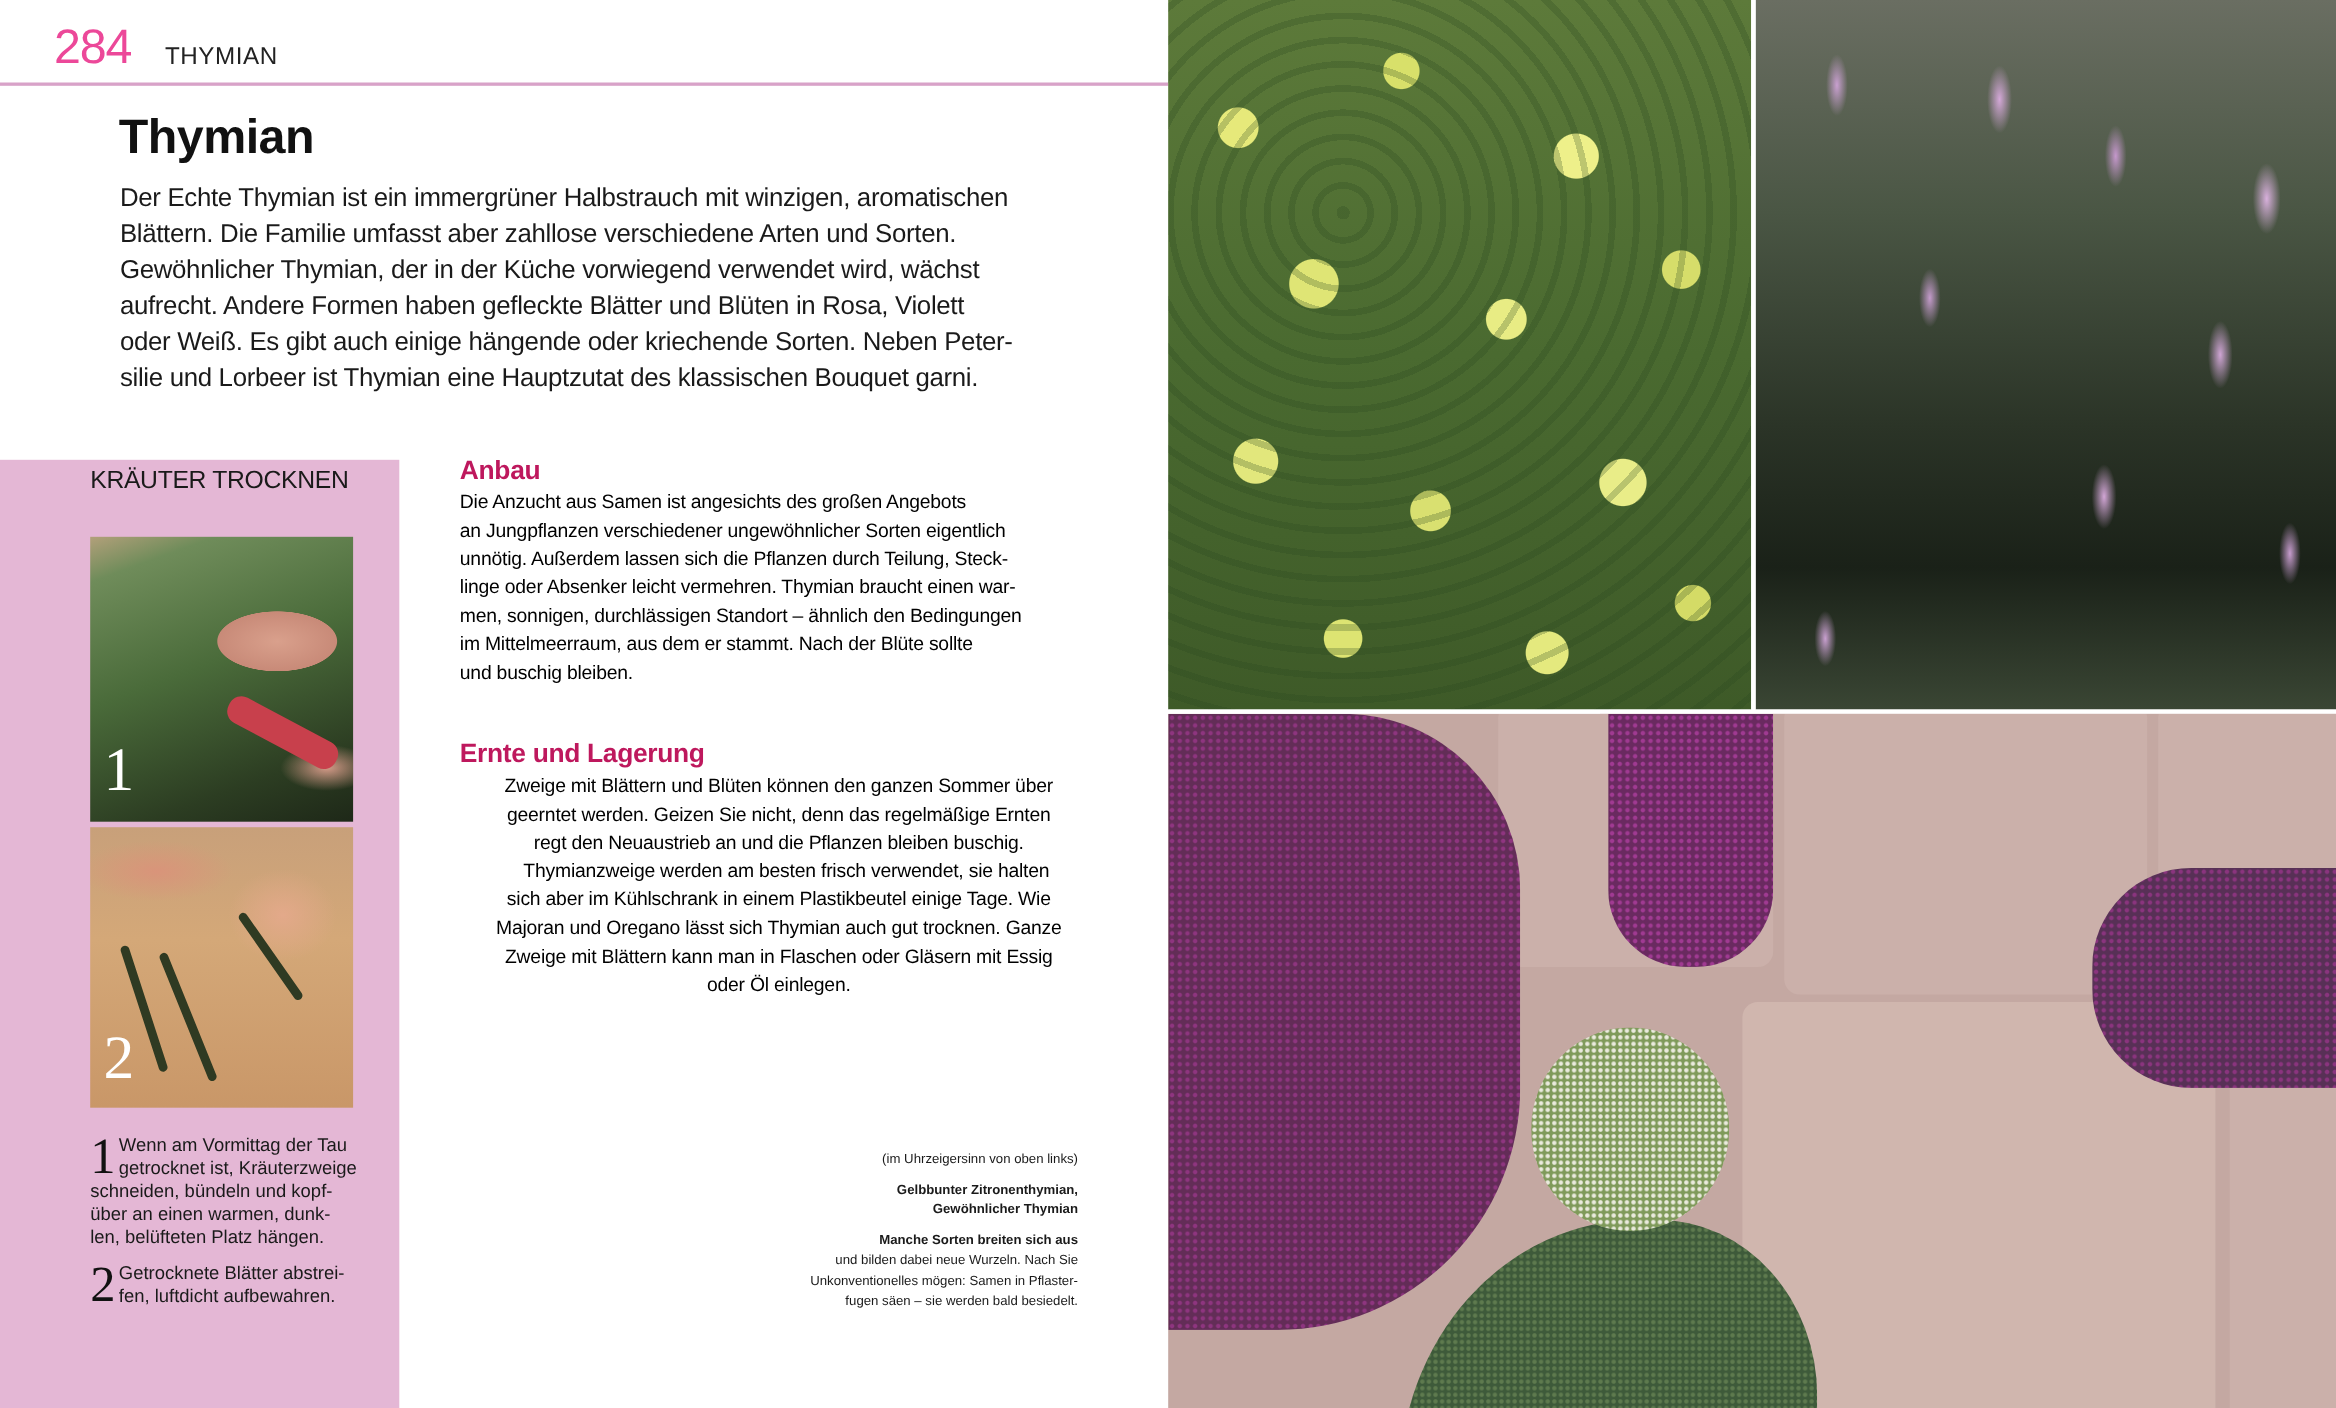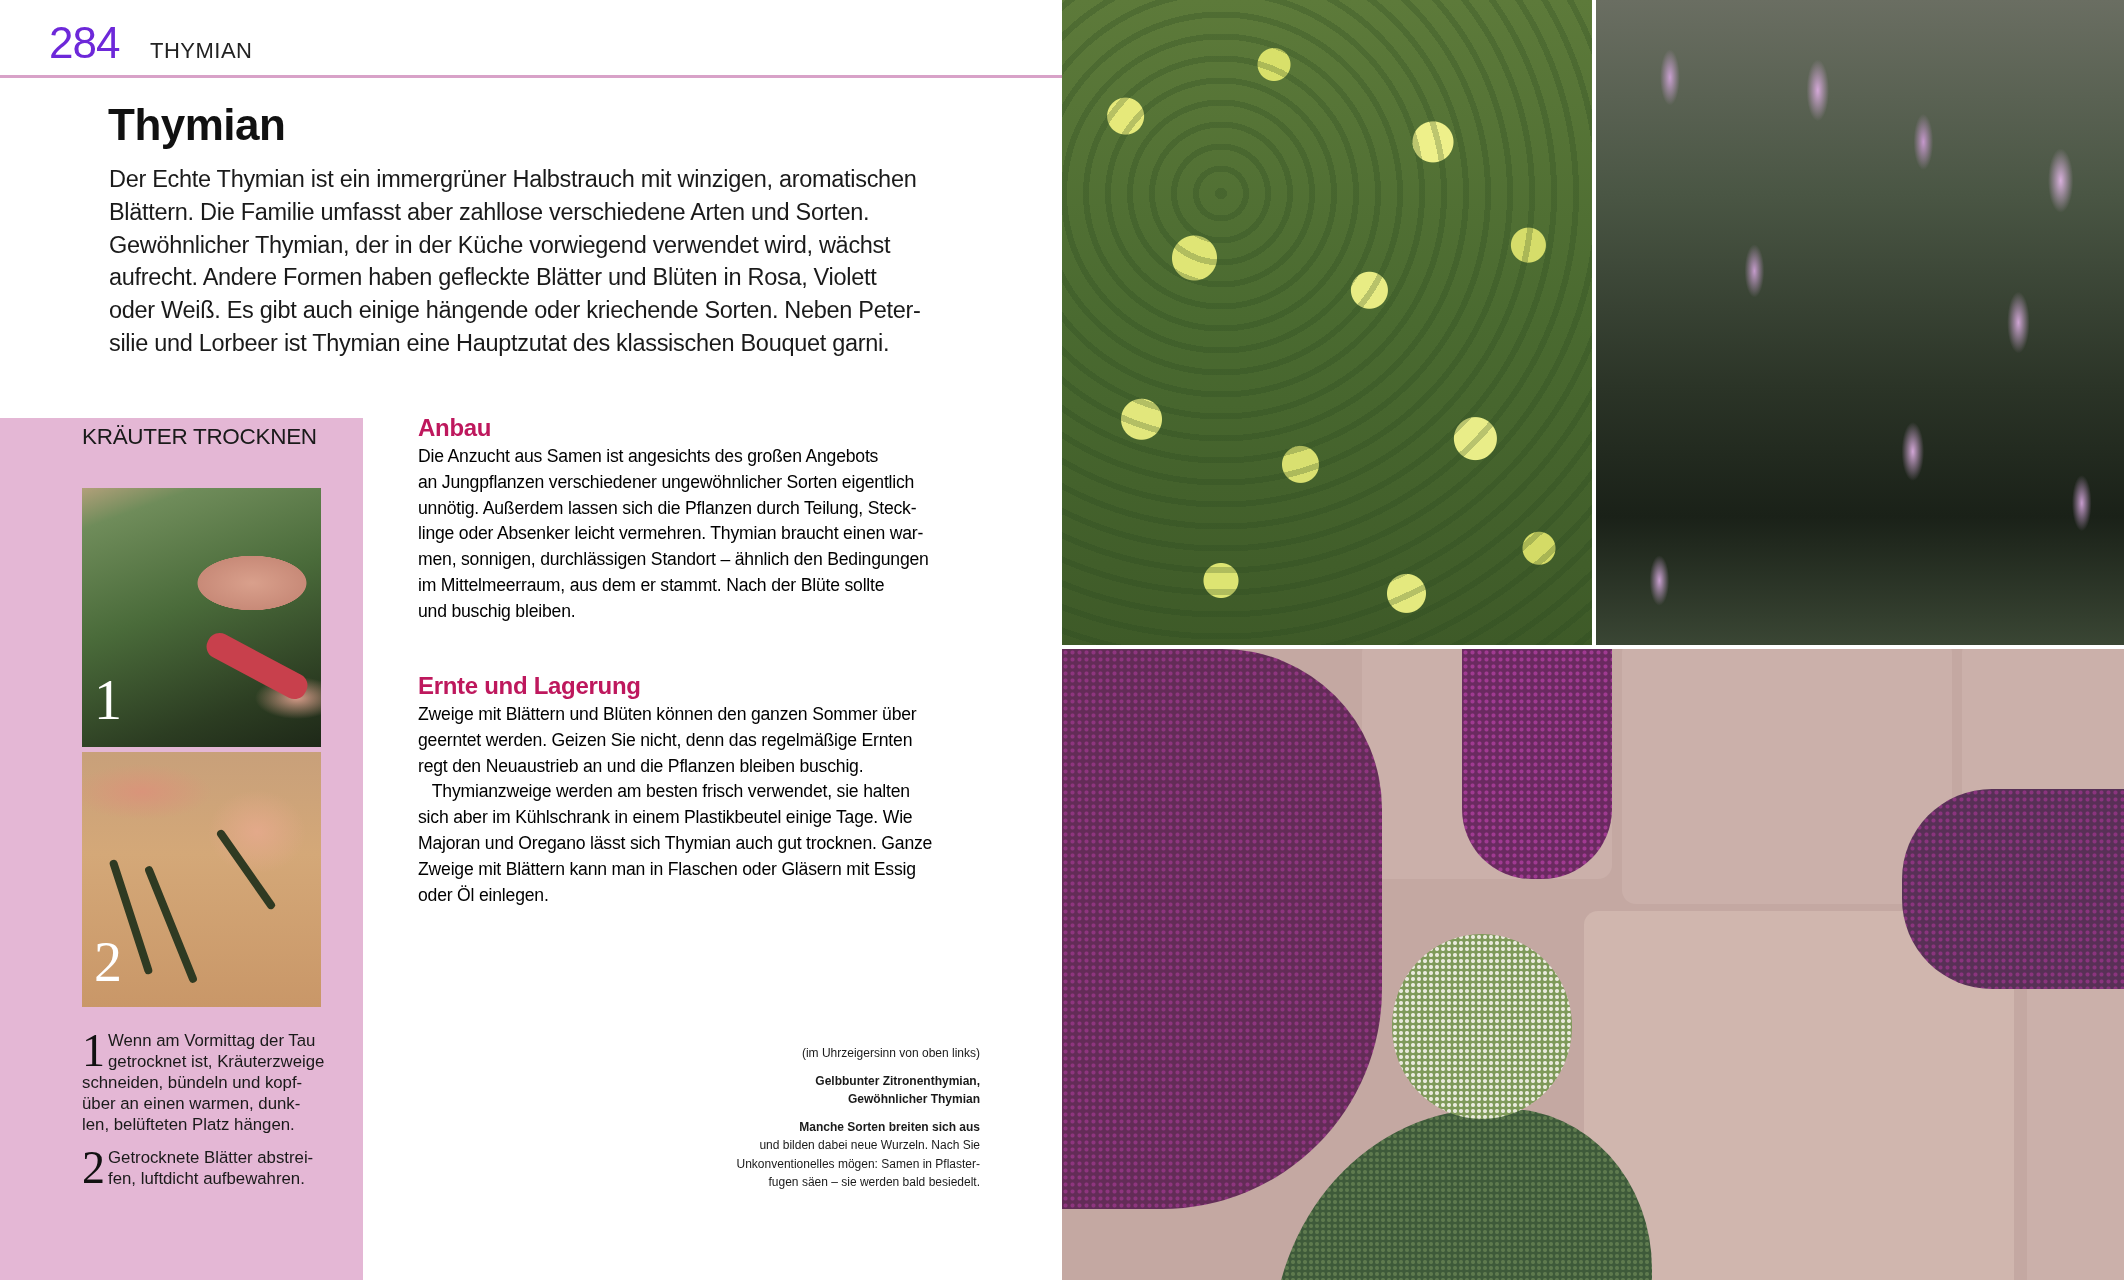--- a/index.html
+++ b/index.html
@@ -1,19 +1,19 @@
 <!DOCTYPE html>
 <html><head>
 <meta charset="utf-8">
 <style>
   html, body { margin:0; padding:0; }
   body { width:2124px; height:1280px; position:relative; overflow:hidden; background:#ffffff; font-family:"Liberation Sans", sans-serif; color:#1a1a1a; }
   .abs { position:absolute; }
   
-  #page-number { left:49px; top:18px; font-size:44px; color:#6d28d9; letter-spacing:-1px; }
+  #page-number { left:49px; top:18px; font-size:44px; color:#ec4899; letter-spacing:-1px; }
   #running-head { left:150px; top:38px; font-size:22px; color:#222; letter-spacing:0.5px; }
   #header-rule { left:0; top:75px; width:1062px; height:3px; background:#d8a2c8; }
   
   #title { left:108px; top:100px; font-size:44px; font-weight:bold; color:#111; letter-spacing:-0.5px; }
   #intro { left:109px; top:163px; width:880px; font-size:23.5px; line-height:32.8px; color:#1a1a1a; letter-spacing:-0.3px; }
   #intro span { display:block; white-space:nowrap; }
   
   #sidebar { left:0; top:418px; width:363px; height:862px; background:#e4b7d5; }
   #sidebar-title { left:82px; top:424px; font-size:22.5px; color:#1a1a1a; letter-spacing:-0.3px; }
   .side-photo { position:absolute; left:82px; width:239px; overflow:hidden; }
@@ -32,21 +32,21 @@
   .step { position:relative; margin-bottom:12px; }
   .step-num { float:left; font-family:"Liberation Serif", serif; font-size:46px; line-height:38px; margin-right:3px; margin-top:2px; color:#111; }
   .step-line { display:block; white-space:nowrap; }
   
   .section-head { position:absolute; left:418px; font-size:24px; font-weight:bold; color:#be185d; letter-spacing:-0.3px; }
   .section-body { position:absolute; left:418px; width:580px; font-size:17.6px; line-height:25.8px; color:#000000; letter-spacing:-0.2px; }
   .section-body span { display:block; white-space:nowrap; }
   #anbau-head { top:414px; }
   #anbau-body { top:444px; }
   #ernte-head { top:672px; }
-  #ernte-body { top:702px; }
+  #ernte-body { top:702px;text-align:center; }
   
   #caption { left:660px; top:1044px; width:320px; text-align:right; font-size:12px; line-height:18.5px; color:#1a1a1a; }
   #caption .c-line { display:block; white-space:nowrap; }
   #caption .bold { font-weight:bold; }
   #caption .gap { height:9px; }
   
   .photo { position:absolute; overflow:hidden; }
   #photo-lemon-thyme { left:1062px; top:0; width:530px; height:645px;
     background:
       radial-gradient(circle at 12% 18%, #e6e97a 0 18px, rgba(0,0,0,0) 19px),

